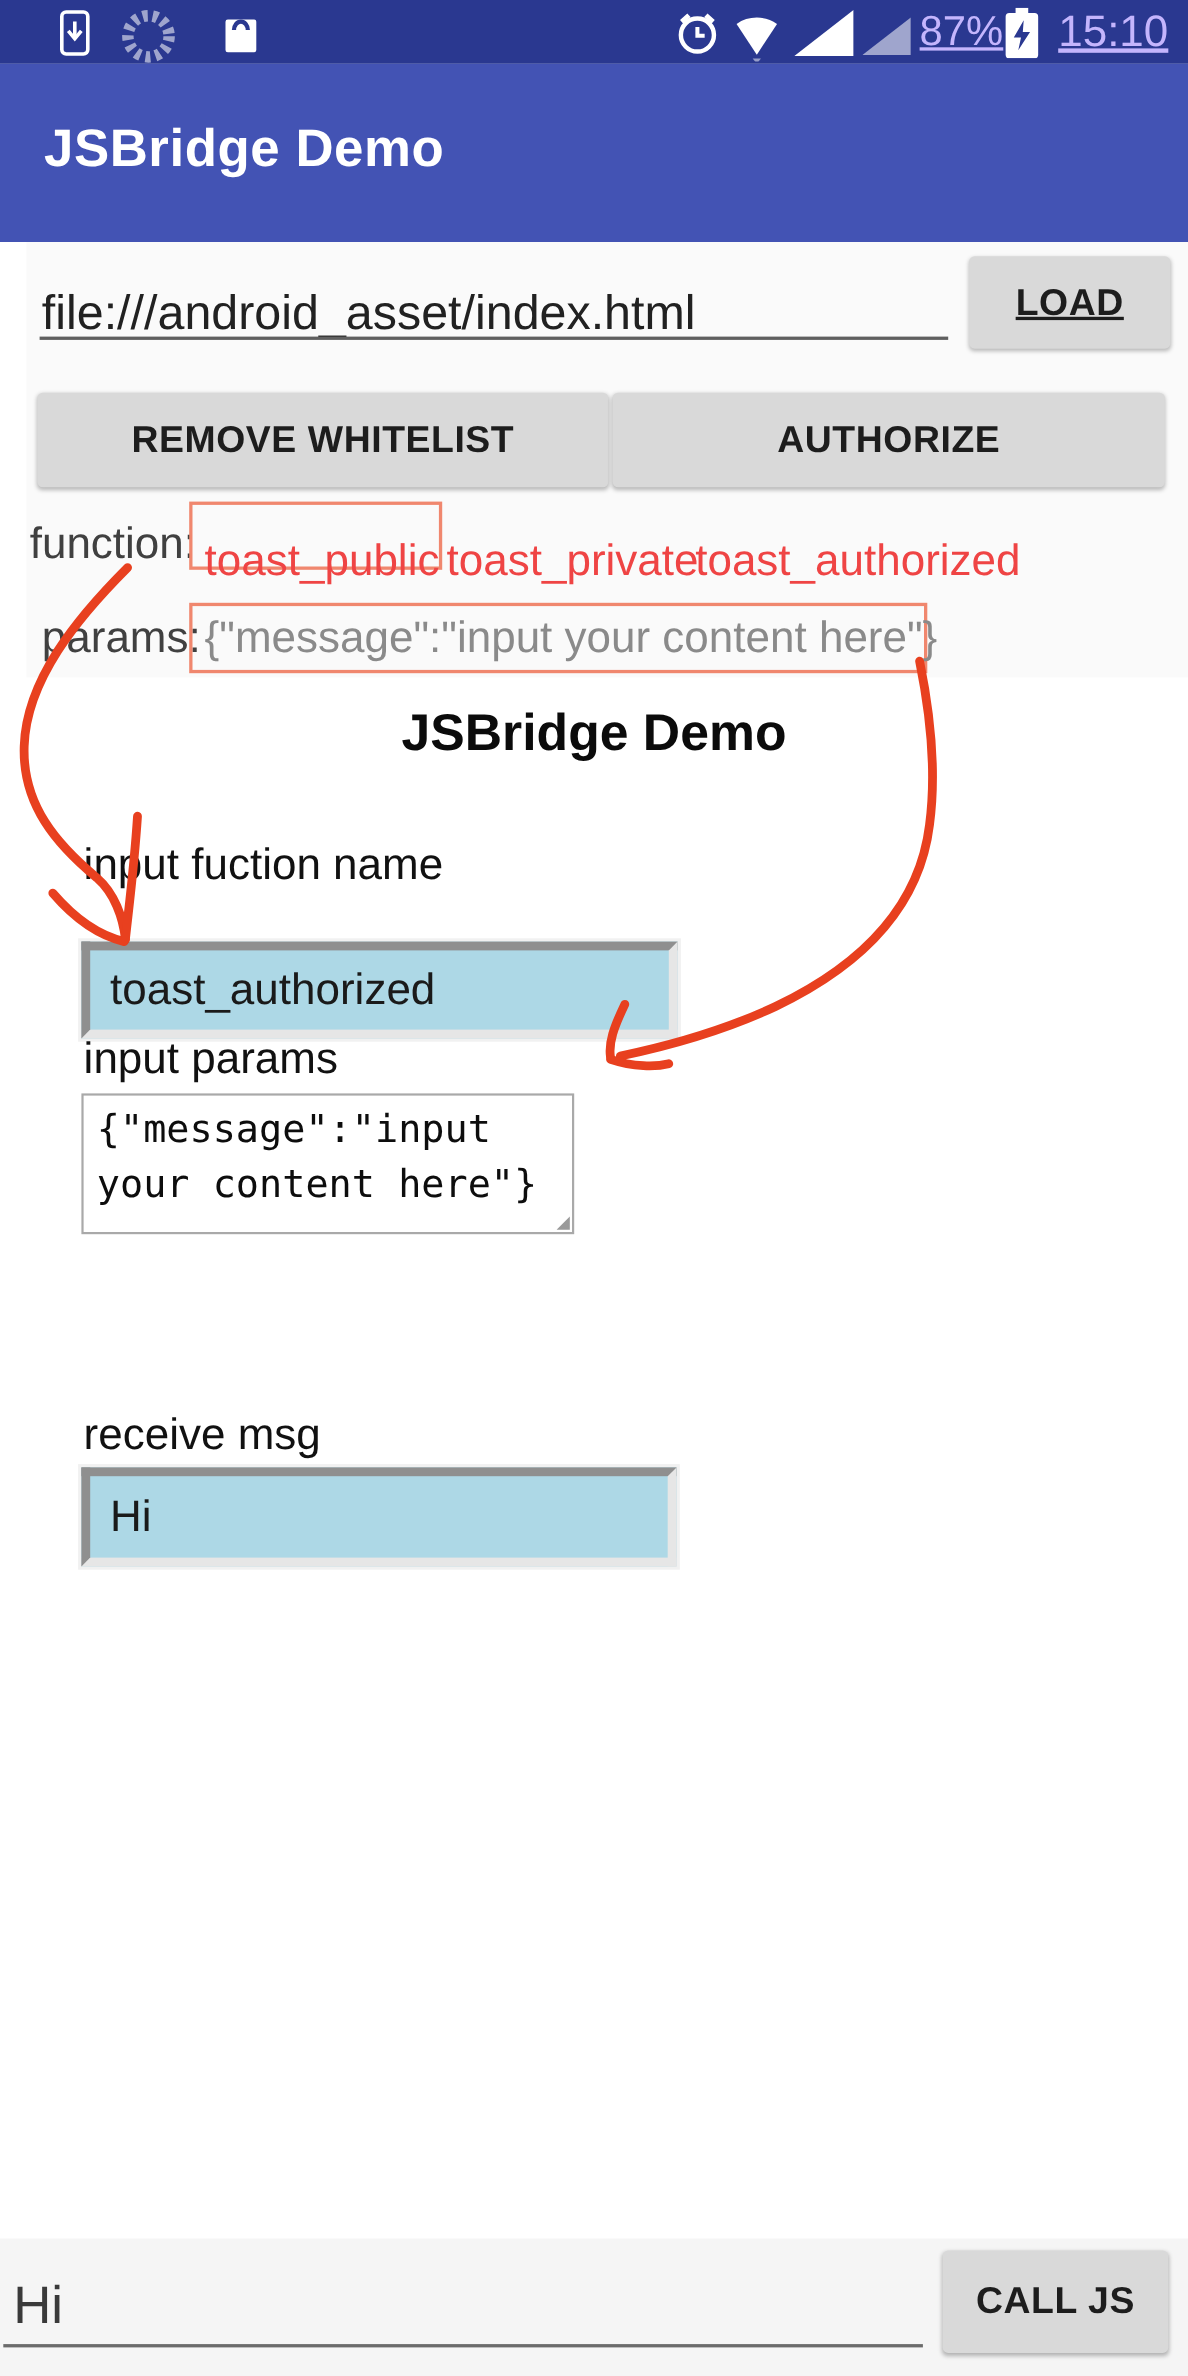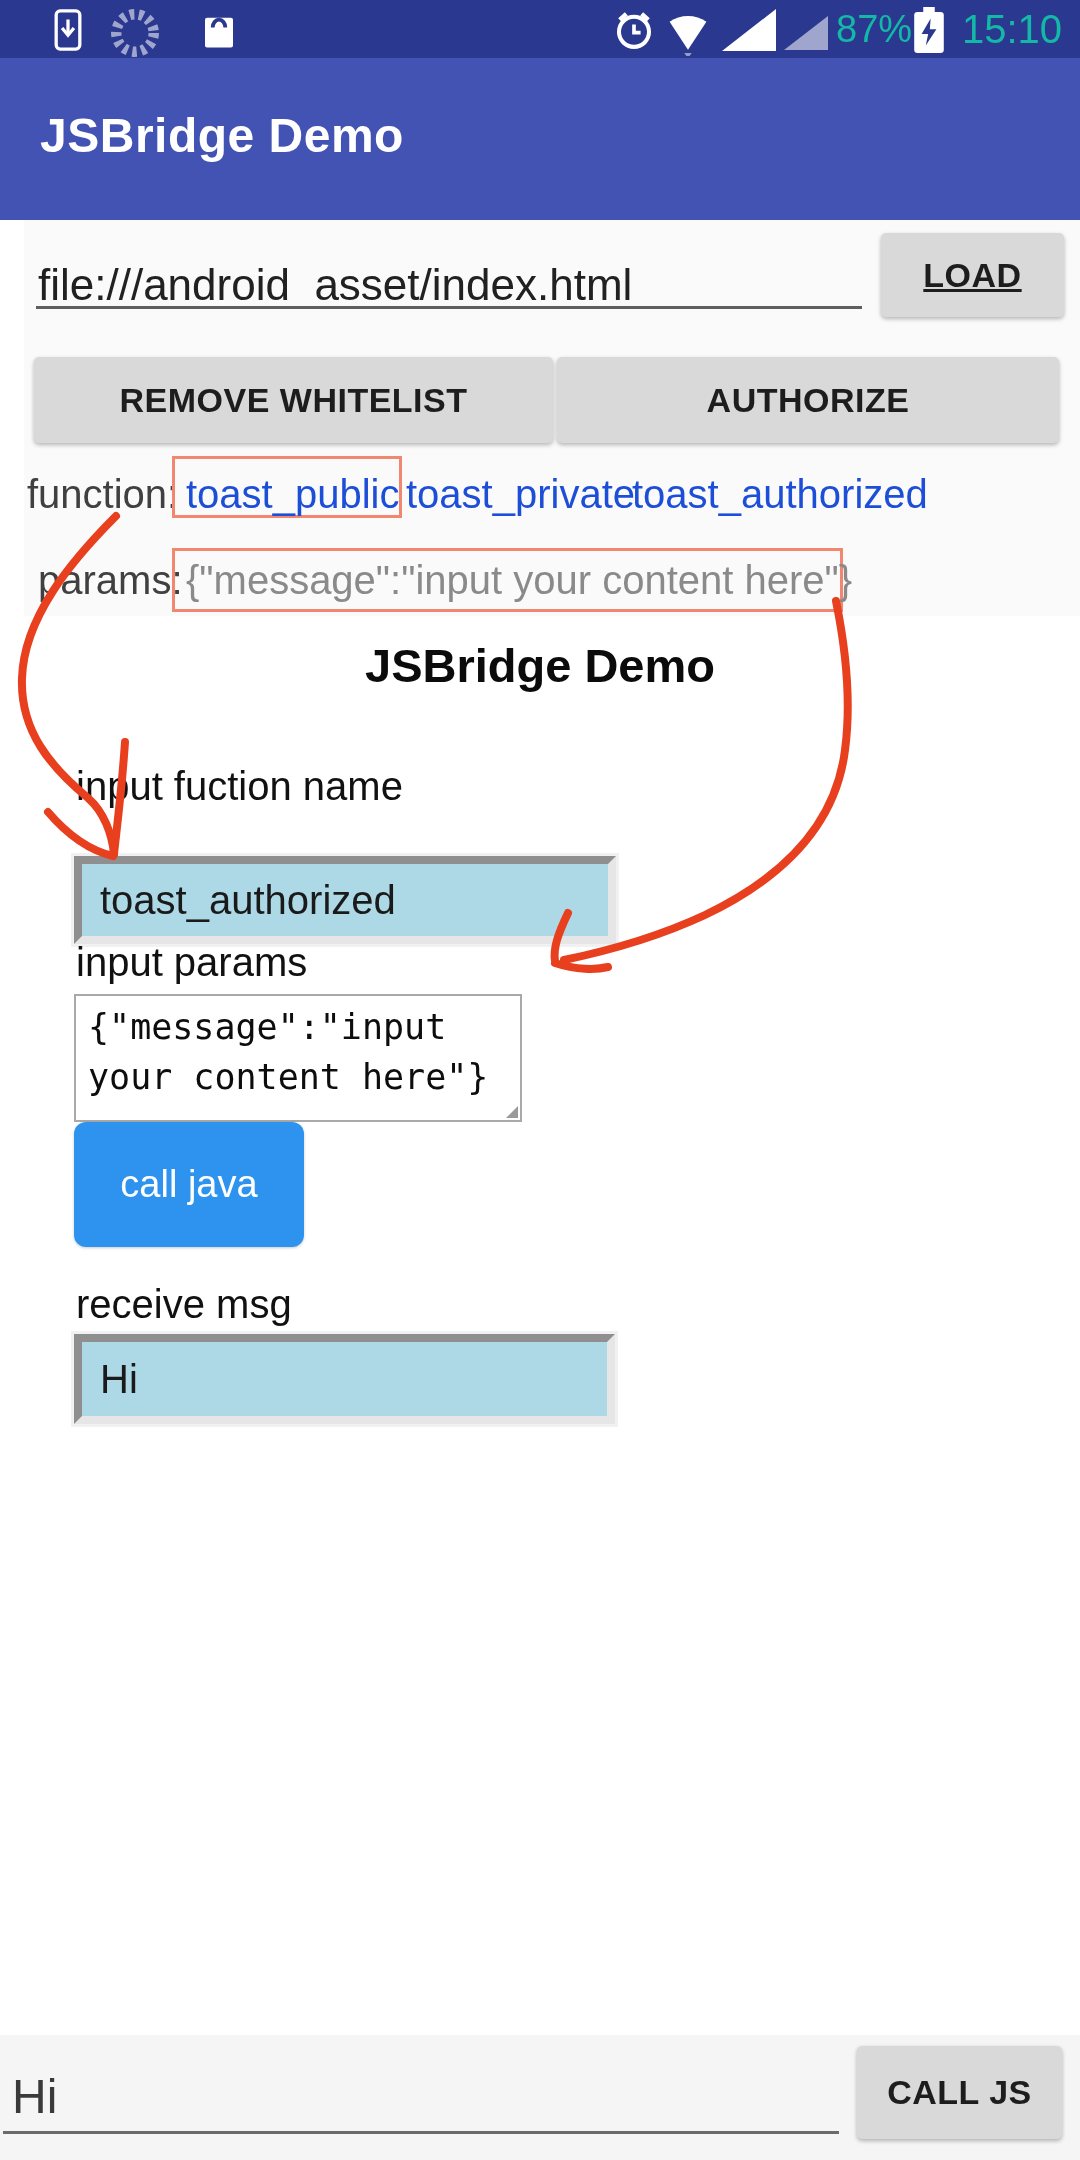--- a/index.html
+++ b/index.html
@@ -2,21 +2,21 @@
 <html><head>
 <meta charset="utf-8">
 <style>
   html,body{margin:0;padding:0;background:#e9e9e9;}
   #screen{position:relative;width:1080px;height:2160px;background:#ffffff;overflow:hidden;
           font-family:"Liberation Sans",sans-serif;}
 
   
   #statusbar{position:absolute;left:0;top:0;width:1080px;height:58px;background:#2A3890;}
   .sb-ico{position:absolute;top:0;}
-  .sb-txt{position:absolute;color:#14b8a6;font-size:38px;line-height:42px;top:8px;}
+  .sb-txt{position:absolute;color:#c4b5fd;font-size:38px;line-height:42px;top:8px;text-decoration:underline;}
 
   
   #appbar{position:absolute;left:0;top:58px;width:1080px;height:162px;background:#4353B4;}
   #appbar-title{position:absolute;left:40px;top:50px;color:#ffffff;font-size:48px;font-weight:bold;letter-spacing:.5px;}
 
   
   #nativepanel{position:absolute;left:0;top:220px;width:1080px;height:396px;background:#FAFAFA;margin-left:24px;}
   #url-input{position:absolute;left:14px;top:30px;width:810px;height:70px;border:none;background:transparent;
              font-family:"Liberation Sans",sans-serif;font-size:44px;color:#212121;padding:0;outline:none;}
   .edit-underline{position:absolute;height:3px;background:#5f5f5f;}
@@ -27,21 +27,21 @@
   #load-btn{left:857px;top:13px;width:183px;height:84px;text-decoration:underline;}
   #remove-btn{left:10px;top:137px;width:519px;height:86px;}
   #authorize-btn{left:533px;top:137px;width:502px;height:86px;}
 
   .gray-row{position:absolute;color:#404040;font-size:40px;white-space:nowrap;}
   #function-row{left:3px;top:252px;}
   #params-row{left:14px;top:338px;}
   .redbox{position:absolute;border:3px solid #F0876E;background:transparent;}
   #fn-box{left:148px;top:236px;width:224px;height:56px;}
   #params-box{left:148px;top:328px;width:665px;height:58px;}
-  .fn-opt{position:absolute;top:252px;color:#1d4ed8;font-size:40px;white-space:nowrap;}
+  .fn-opt{position:absolute;top:268px;color:#ef4444;font-size:40px;white-space:nowrap;}
   #fn-opt0{left:162px;}
   #fn-opt1{left:382px;}
   #fn-opt2{left:608px;}
   #params-val{position:absolute;left:162px;top:338px;color:#8a8a8a;font-size:40px;white-space:nowrap;}
 
   
   #webview{position:absolute;left:0;top:616px;width:1080px;height:1419px;background:#ffffff;}
   #wv-heading{position:absolute;left:0;top:22px;width:1080px;text-align:center;
               font-size:47px;font-weight:bold;color:#0b0b0b;}
   .wv-label{position:absolute;left:76px;font-size:40px;color:#111111;}
@@ -150,21 +150,20 @@
     <div class="wv-label" id="label-fn">input fuction name</div>
     <input class="wv-input" id="fn-input" type="text" value="toast_authorized" style="">
 
     <div class="wv-label" id="label-params">input params</div>
     <div id="params-wrap">
       <textarea id="params-ta" spellcheck="false" style="">{"message":"input
 your content here"}</textarea>
       <div id="ta-grip"></div>
     </div>
 
-    <button id="calljava-btn">call java</button>
 
     <div class="wv-label" id="label-recv">receive msg</div>
     <input class="wv-input" id="recv-input" type="text" value="Hi" style="">
   </div>
 
   <div id="bottombar">
     <input id="js-input" type="text" value="Hi" style="">
     <div class="edit-underline" id="js-underline"></div>
     <button class="gbtn" id="calljs-btn">CALL JS</button>
   </div>

